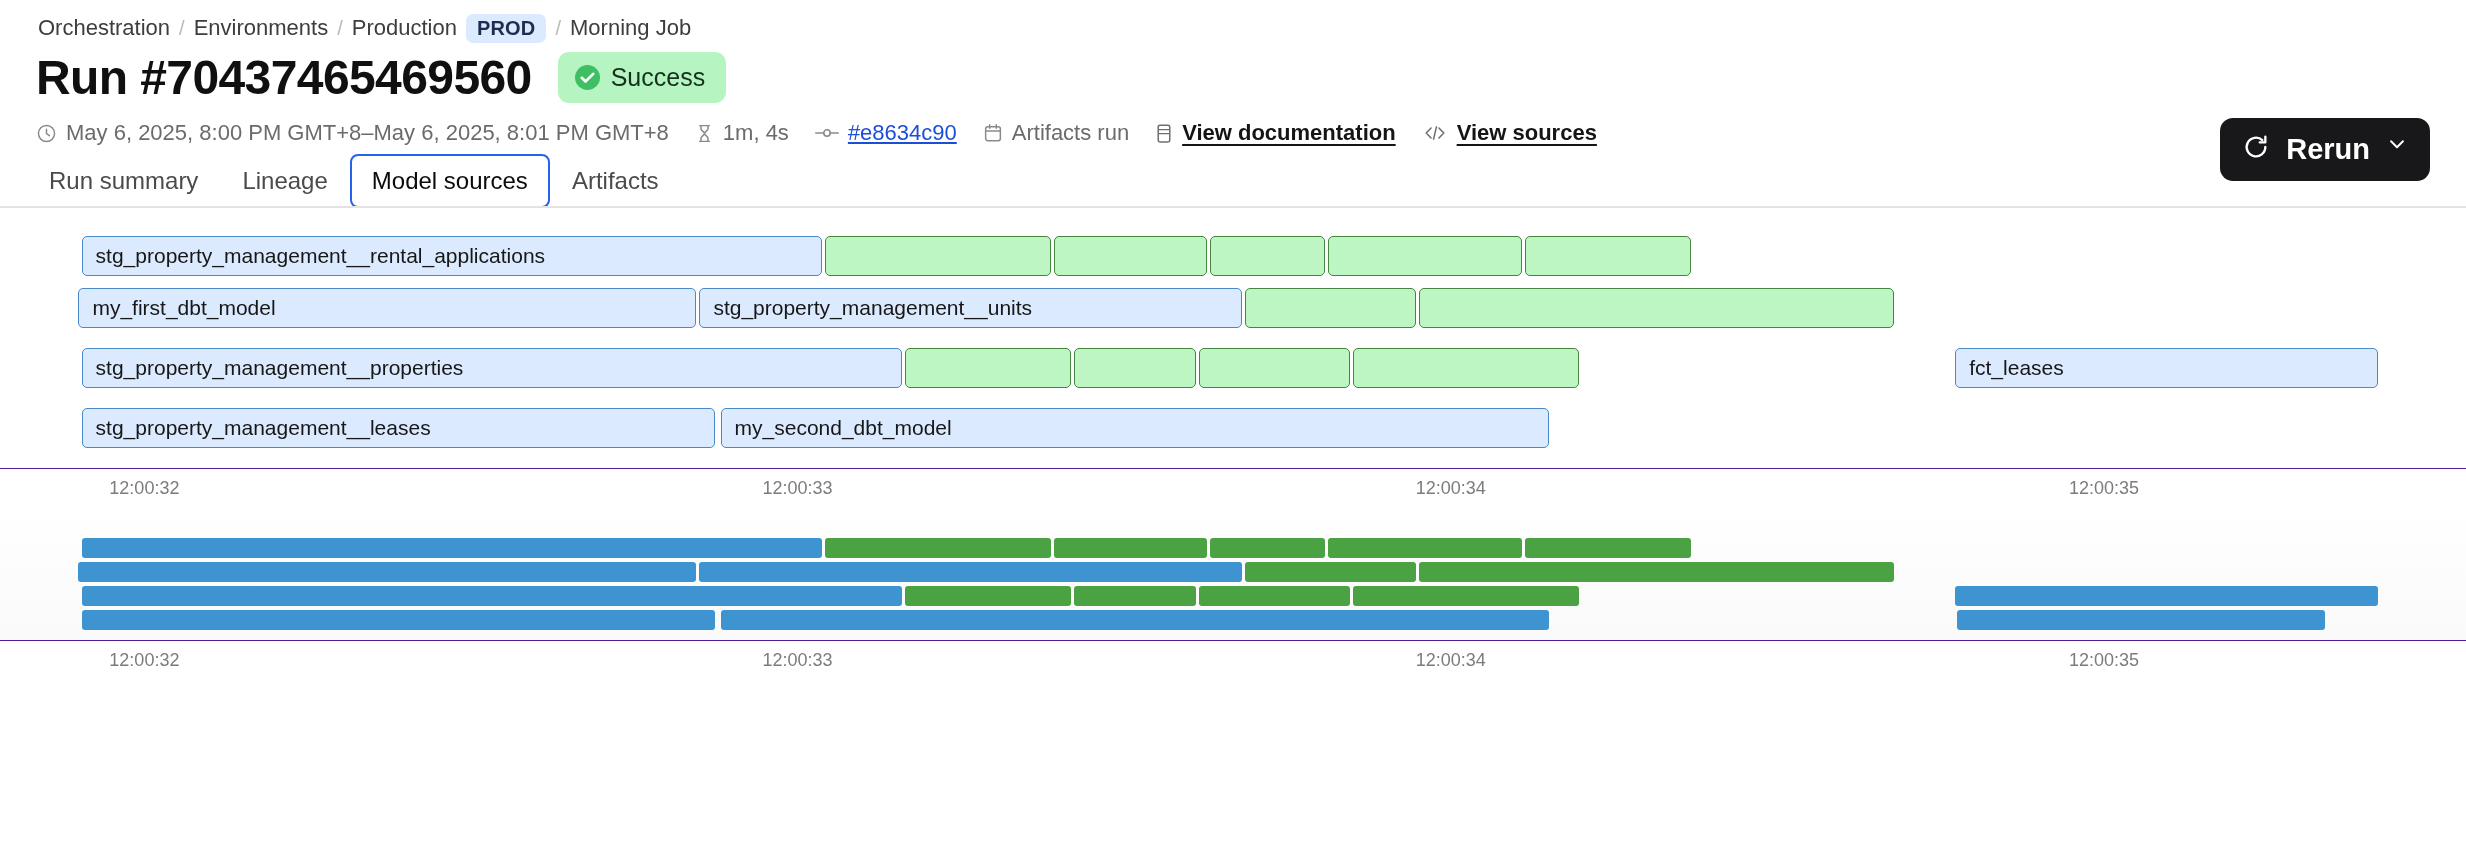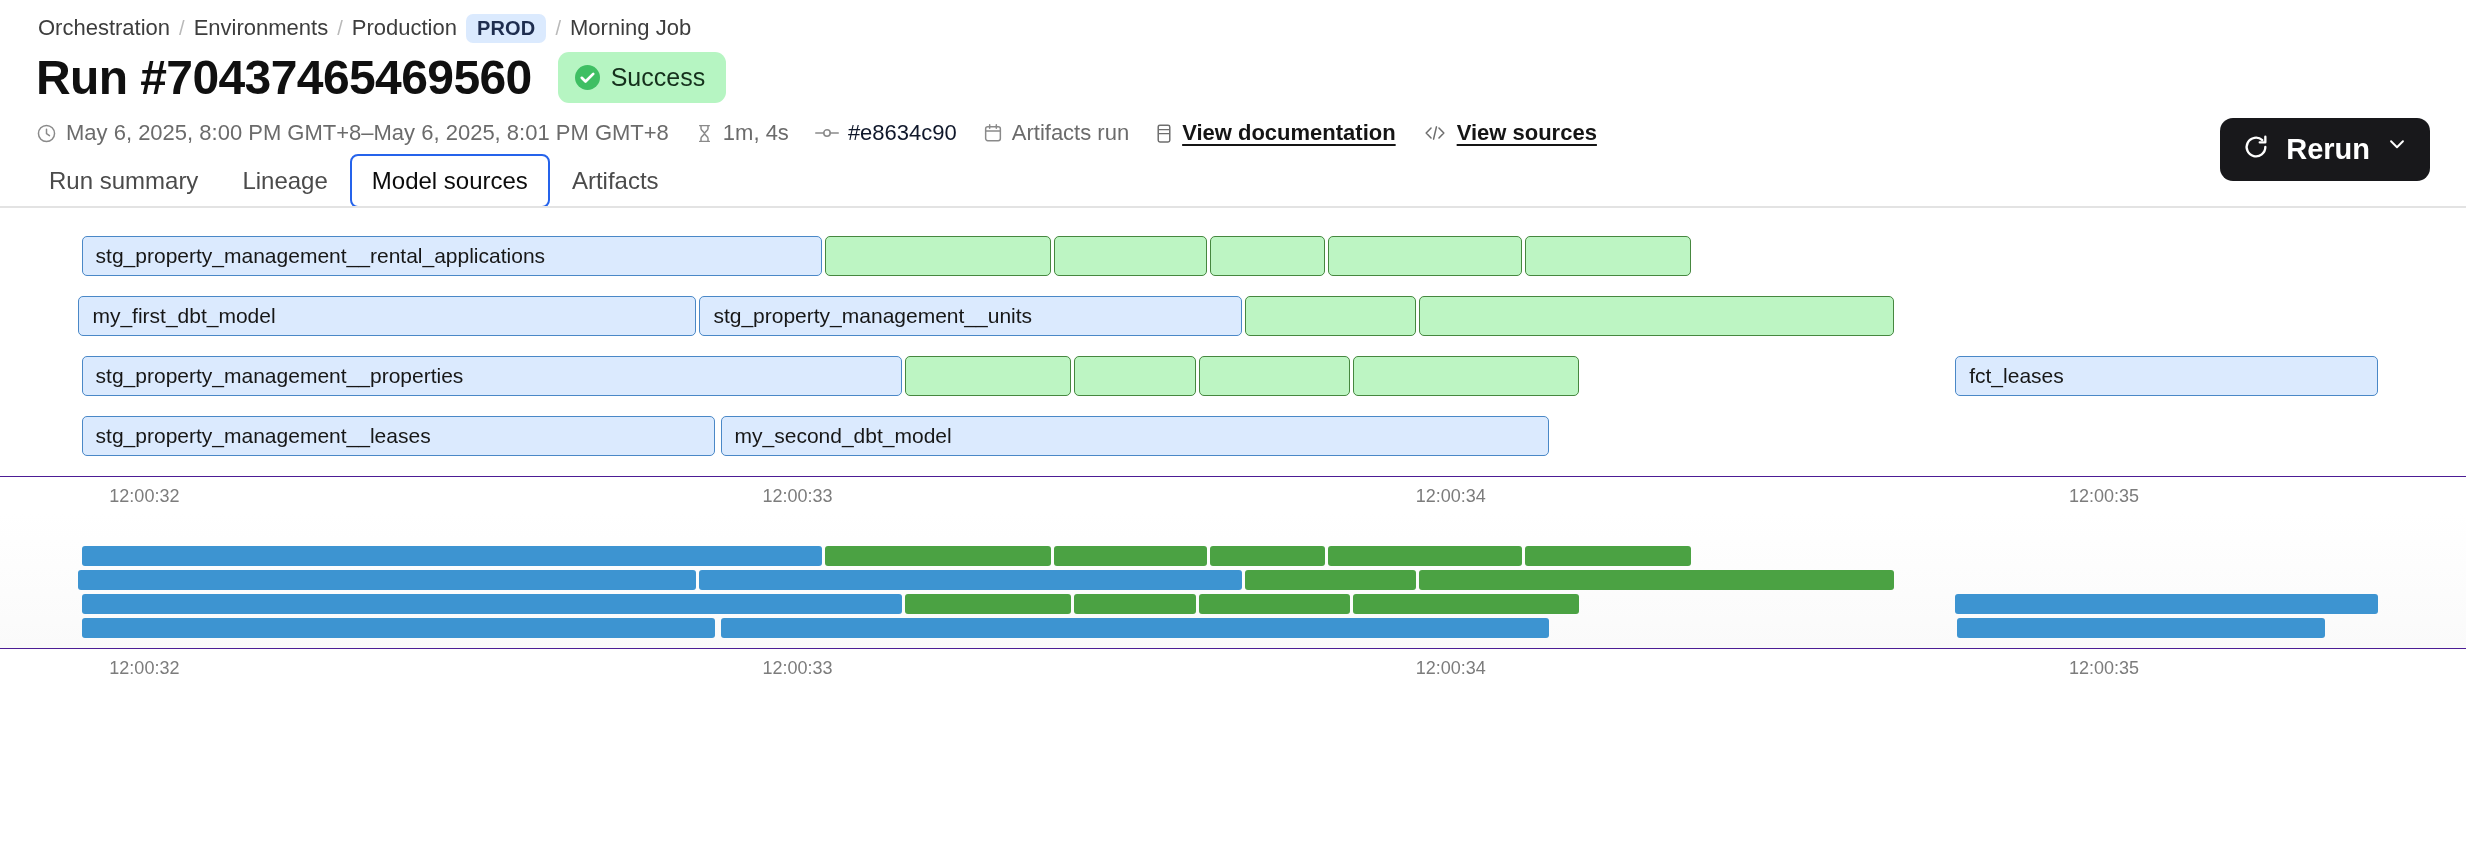--- a/index.html
+++ b/index.html
@@ -89,21 +89,21 @@
     white-space: nowrap;
   }
   .meta-item svg { display: block; flex: none; }
   .meta-link {
     color: #151515;
     font-weight: 600;
     text-decoration: underline;
     text-underline-offset: 4px;
     text-decoration-thickness: 1.5px;
   }
-  .meta-hash { color: #0f172a; }
+  .meta-hash { color: #1d4ed8; text-decoration: underline; }
 
   
   .rerun-btn {
     position: absolute;
     top: 118px;
     right: 36px;
     display: inline-flex;
     align-items: flex-start;
     gap: 16px;
     background: #18181b;
@@ -327,21 +327,21 @@
 <div class="tabs">
   <div class="tab">Run summary</div>
   <div class="tab">Lineage</div>
   <div class="tab active">Model sources</div>
   <div class="tab">Artifacts</div>
   <div class="tabs-underline"></div>
 </div>
 
 <div class="gantt-wrap">
   <div id="main-chart" class="chart" style="padding-top: 28px;">
-      <div class="row" style="margin-left: 80px; margin-right: 86px; margin-bottom: 20px;">
+      <div class="row" style="margin-left: 80px; margin-right: 86px; margin-bottom: 12px;">
         <div class="bar blue" style="left: 0.07%; width: 32.2%;">
           <span class="bar-label">stg_property_management__rental_applications</span>
         </div>
         <div class="bar green" style="left: 32.39%; width: 9.83%;"></div>
         <div class="bar green" style="left: 42.35%; width: 6.63%;"></div>
         <div class="bar green" style="left: 49.11%; width: 5%;"></div>
         <div class="bar green" style="left: 54.24%; width: 8.44%;"></div>
         <div class="bar green" style="left: 62.81%; width: 7.25%;"></div>
       </div>
       <div class="row" style="margin-left: 80px; margin-right: 86px; margin-bottom: 20px;">

